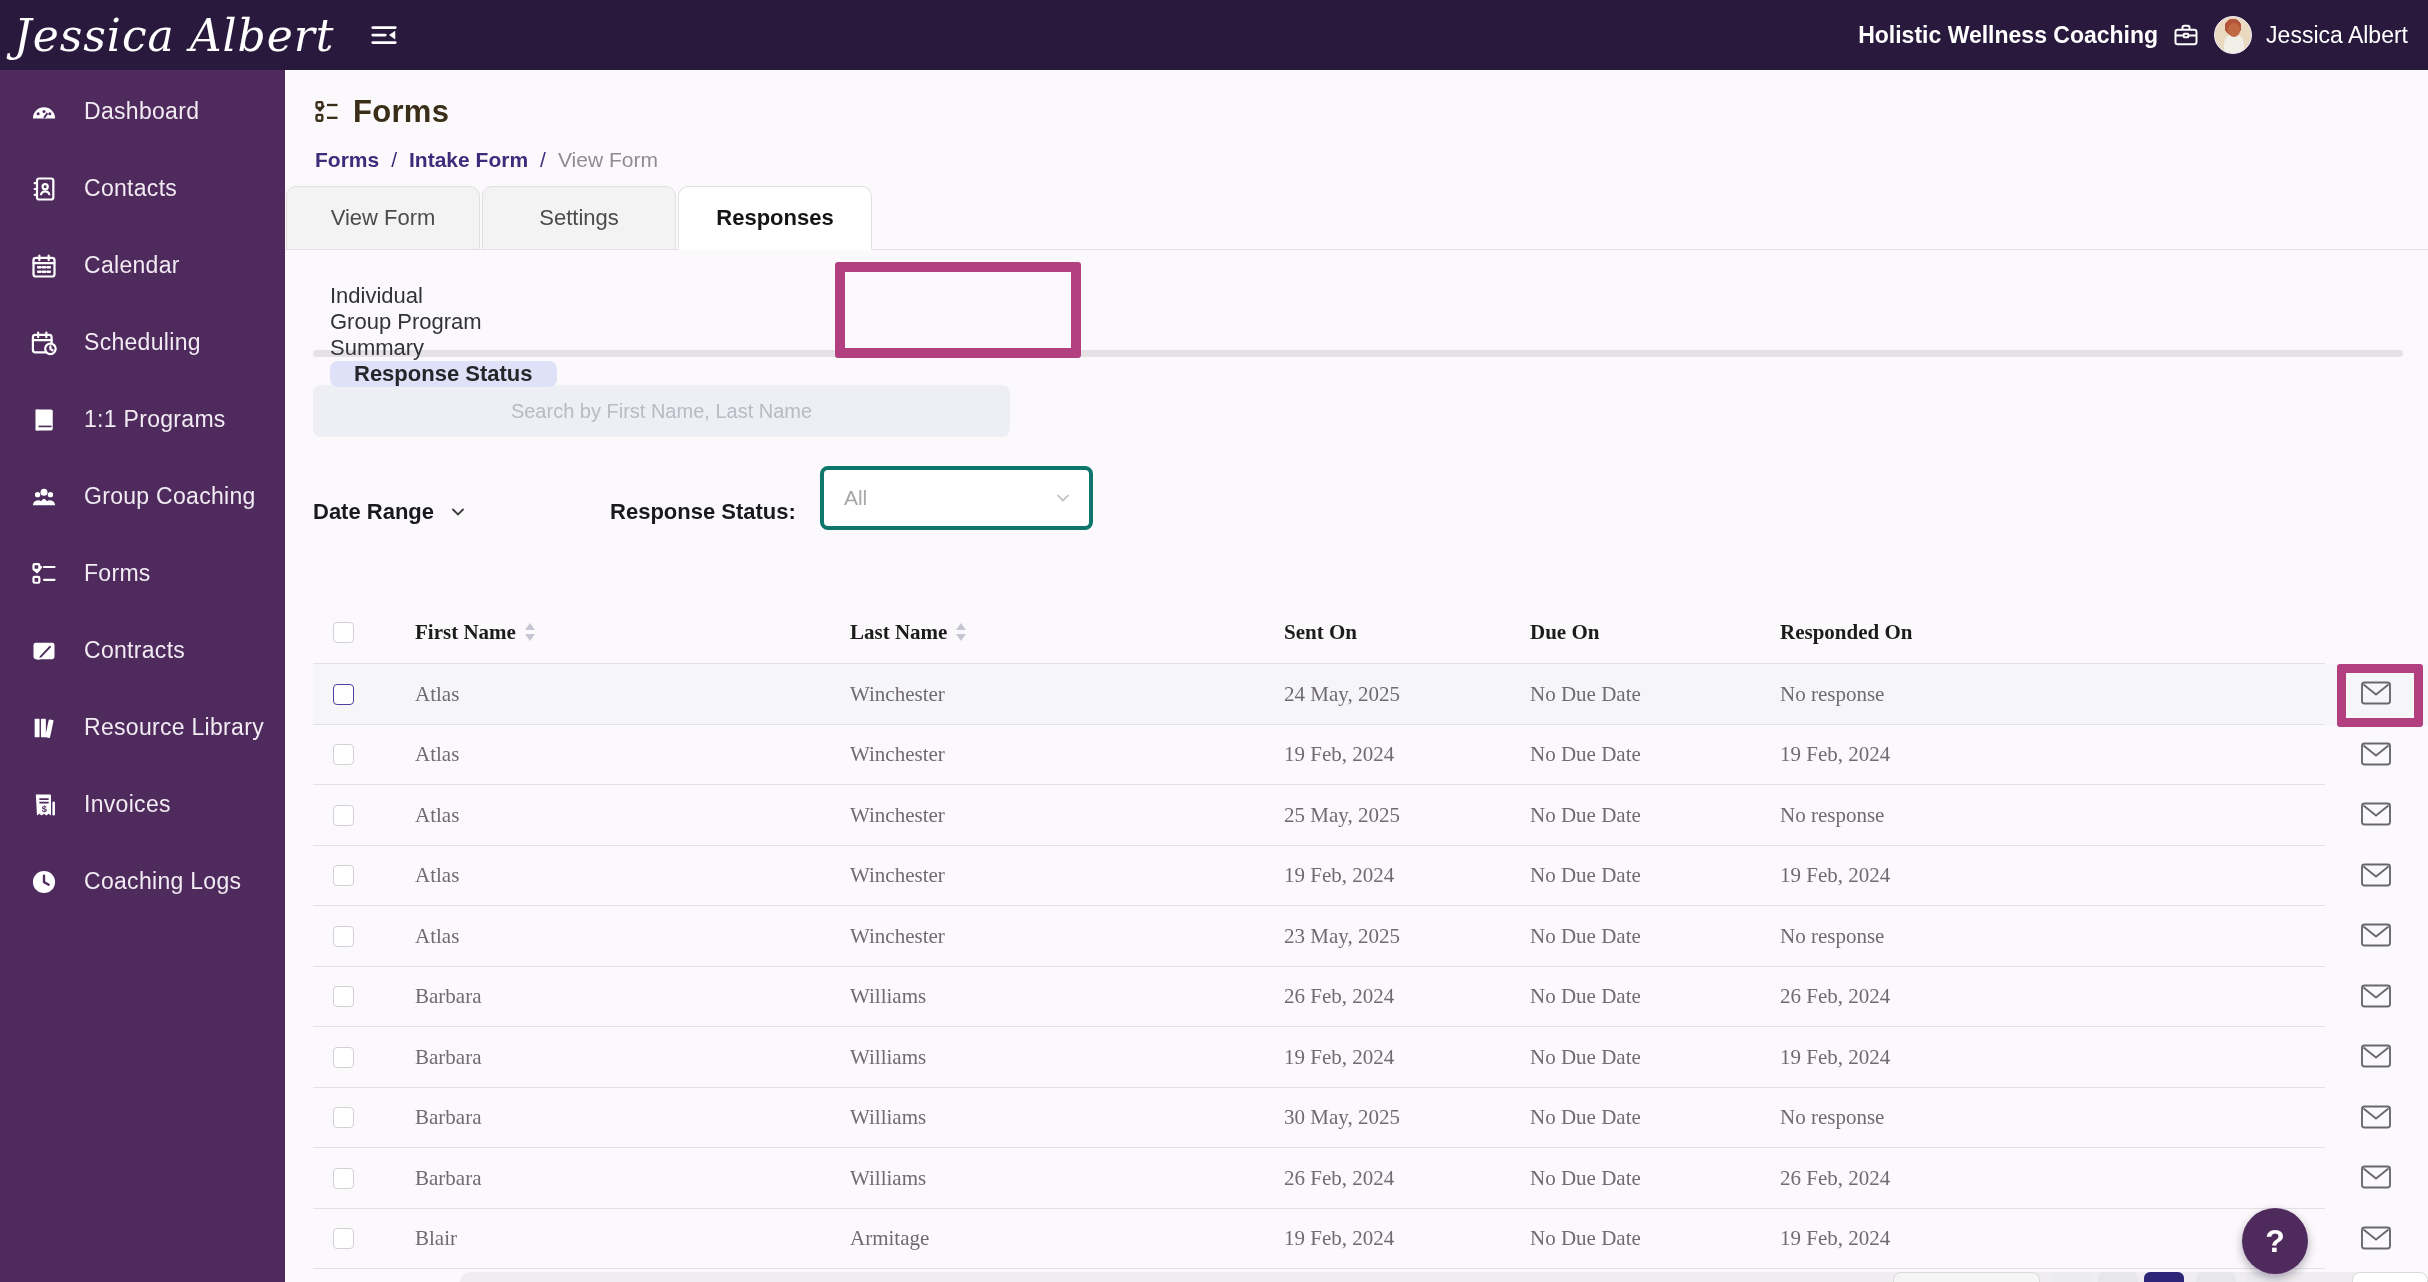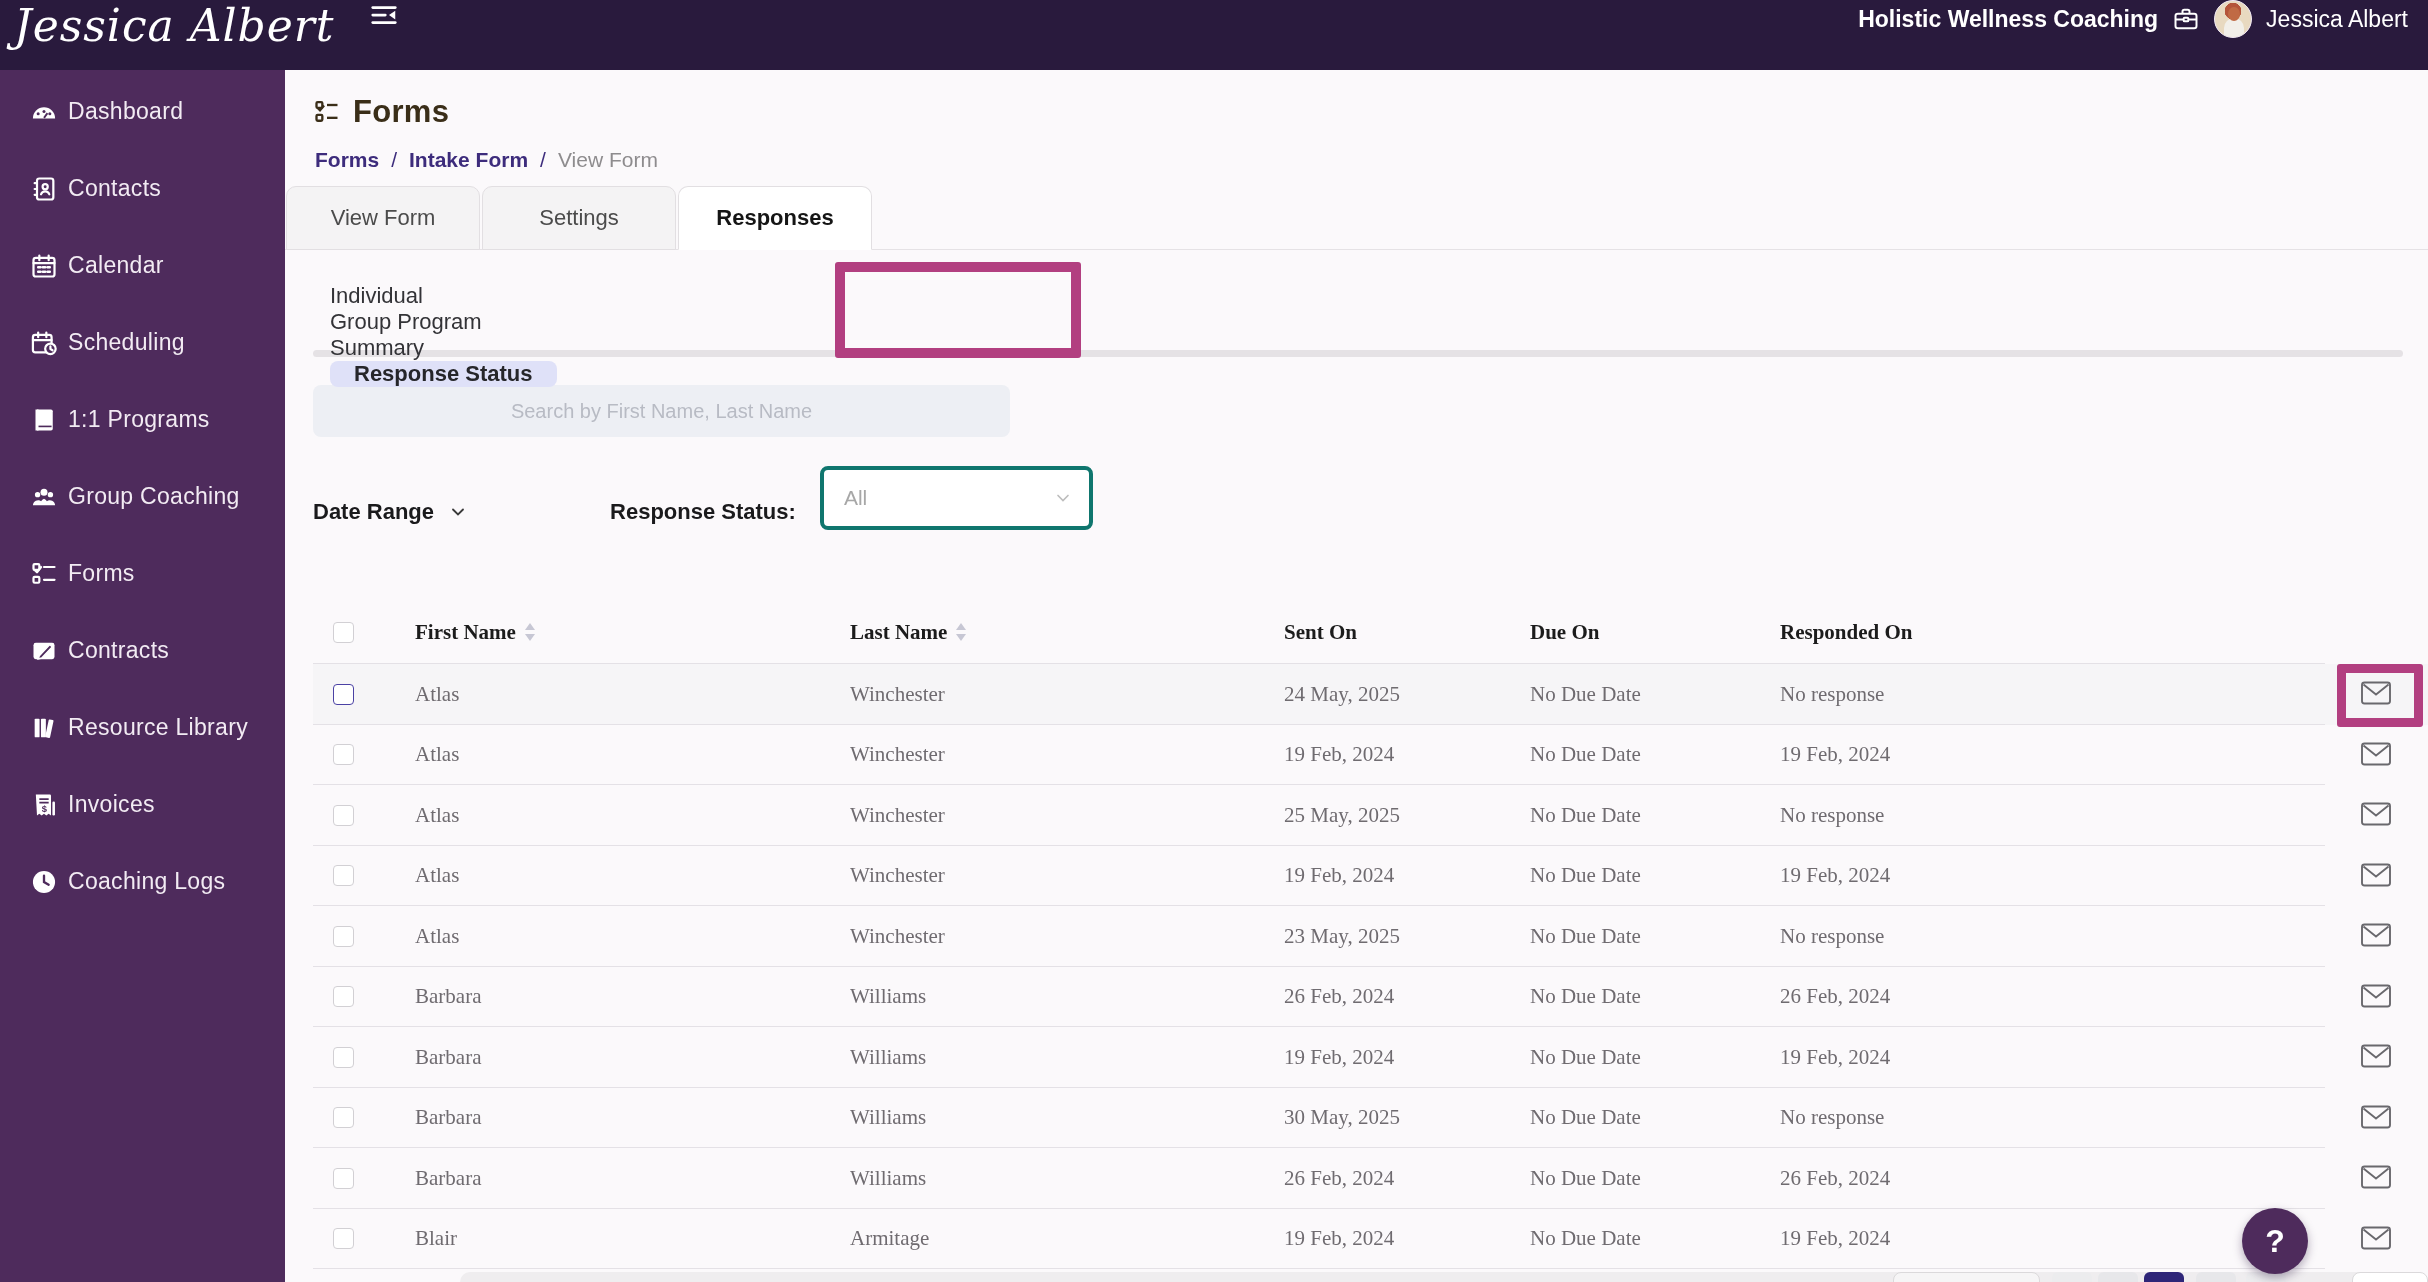--- a/index.html
+++ b/index.html
@@ -2,40 +2,40 @@
 <html><head>
 <meta charset="utf-8">
 <style>
   * { margin:0; padding:0; box-sizing:border-box; }
   html,body { background:#e9e6ea; }
   body { font-family:"Liberation Sans","DejaVu Sans",sans-serif; }
   .screen { position:relative; width:2428px; height:1282px; background:#fbf9fb; overflow:hidden; }
 
   
   .topbar { position:absolute; left:0; top:0; width:2428px; height:70px; background:#291a3d; z-index:20;
-            display:flex; align-items:flex-start; }
+            display:flex; align-items:center; }
   .logo { font-family:"DejaVu Serif",serif; font-style:italic; font-weight:400; color:#ffffff;
           font-size:44px; margin-left:14px; letter-spacing:1px; white-space:nowrap; }
   .collapse-btn { margin-left:34px; width:30px; height:30px; color:#ffffff; cursor:pointer; display:flex; align-items:center; }
   .topbar-right { margin-left:auto; display:flex; align-items:center; gap:14px; padding-right:20px; color:#ffffff; }
   .org-name { font-size:23px; font-weight:700; }
   .briefcase { width:28px; height:28px; color:#ffffff; display:flex; align-items:center; }
   .avatar { width:38px; height:38px; border-radius:50%;
             background:radial-gradient(circle at 50% 28%, #b4543a 0 26%, #e8d9c0 27% 100%);
             background-color:#d9c6a8; position:relative; overflow:hidden; border:1px solid #efe7f5; }
   .avatar::after { content:""; position:absolute; left:9px; top:17px; width:20px; height:22px;
                    background:#f2efe9; border-radius:10px 10px 0 0; }
   .avatar::before { content:""; position:absolute; left:13px; top:6px; width:12px; height:14px;
                     background:#c06a44; border-radius:50%; z-index:1; }
   .user-name { font-size:23px; font-weight:400; }
 
   
   .sidebar { position:absolute; left:0; top:70px; width:285px; height:1212px; background:#4e2b5c; z-index:10;
              padding-top:3px; display:flex; flex-direction:column; }
-  .side-item { height:77px; display:flex; align-items:center; padding-left:30px; gap:10px; cursor:pointer; }
+  .side-item { height:77px; display:flex; align-items:center; padding-left:30px; gap:26px; cursor:pointer; }
   .side-item .sicon { width:28px; height:28px; color:#ffffff; flex:none; display:flex; align-items:center; justify-content:center; }
   .side-item .slabel { color:#f2ebf3; font-size:23px; font-weight:500; letter-spacing:.3px; white-space:nowrap; }
 
   
   .page-head { position:absolute; left:313px; top:94px; display:flex; align-items:center; gap:12px; }
   .page-head .picon { width:28px; height:28px; color:#3a2e18; display:flex; }
   .page-title { font-size:31px; font-weight:800; color:#3a2e18; letter-spacing:.3px; }
   .breadcrumb { position:absolute; left:315px; top:148px; display:flex; align-items:center; gap:12px;
                 font-size:21px; font-weight:700; }
   .crumb-link { color:#3d2c7c; cursor:pointer; }

